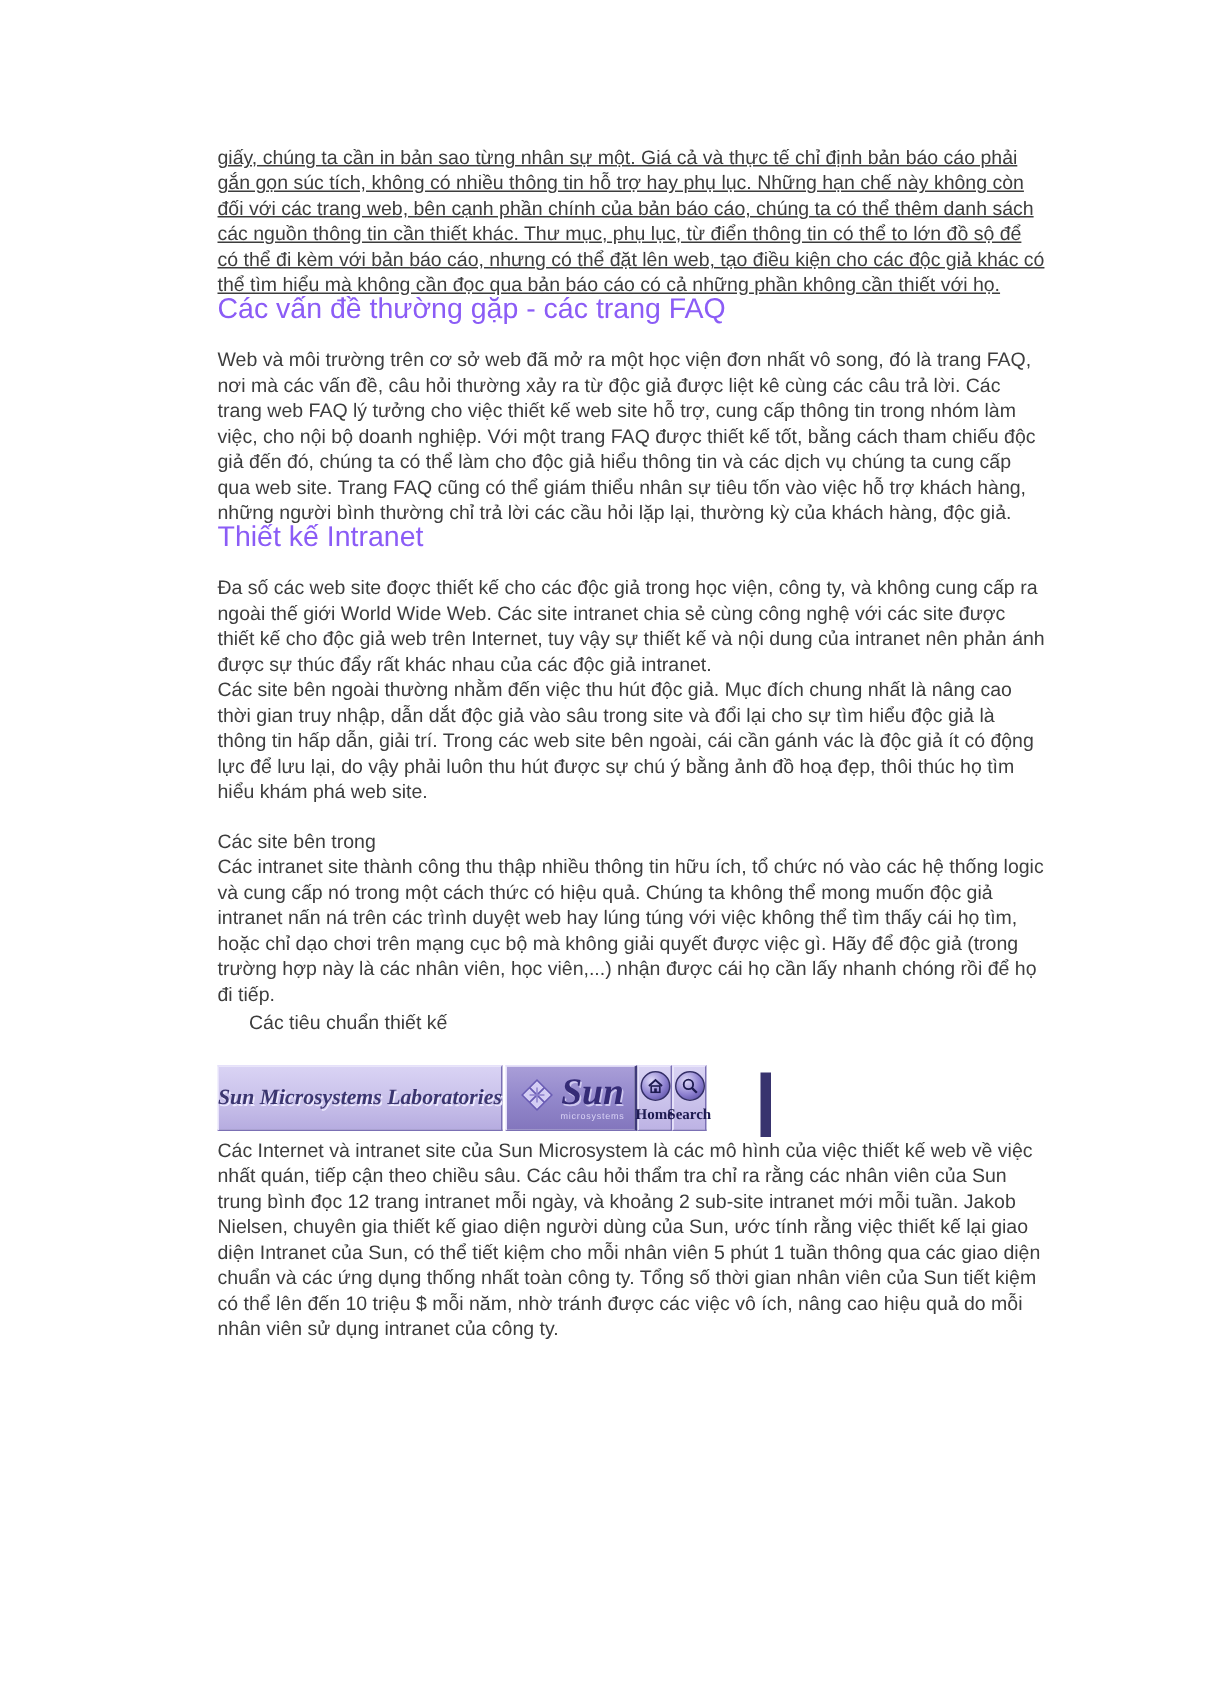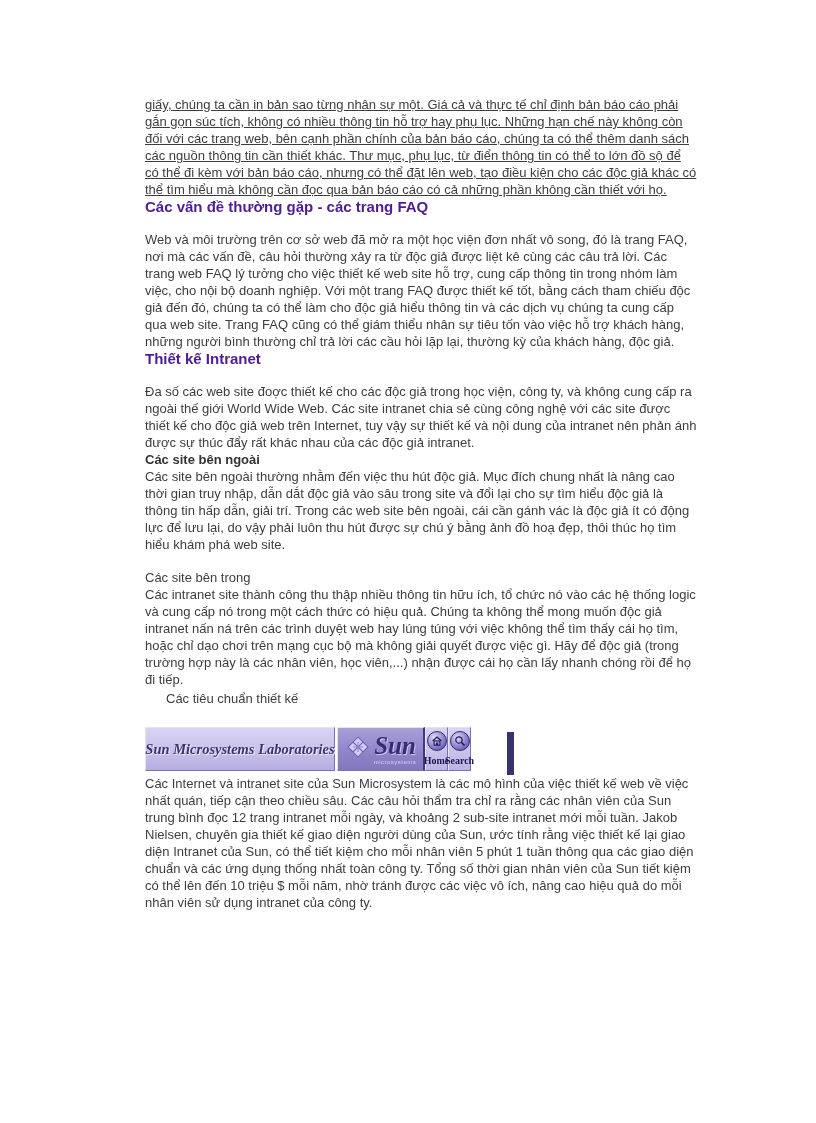--- a/index.html
+++ b/index.html
@@ -18,24 +18,24 @@
     font-size: 13px;
     line-height: 17px;
   }
   p.para { margin: 0; text-align: left; }
   .mb6  { margin-bottom: 6px; text-decoration: underline; }
   .mb14 { margin-bottom: 2px; }
   .mb16 { margin-bottom: 16px; }
   .mb18 { margin-bottom: 18px; }
   .mb20 { margin-bottom: 20px; margin-left: 21px; }
   h2.doc-heading {
-    font-size: 15px;
+    font-size: 19px;
     line-height: 18px;
-    font-weight: bold;
-    color: #4c1d95;
+    font-weight: normal;
+    color: #8b5cf6;
     margin: 0 0 14px 0;
   }
   h2.doc-heading.mb15h { margin-bottom: 15px; }
   .subhead-bold {
     font-weight: bold;
     color: #333333;
   }
   .plain-line { color: #3d3d3d; }
 
   
@@ -143,21 +143,20 @@
 
   <h2 class="doc-heading mb15h">Các vấn đề thường gặp - các trang FAQ</h2>
 
   <p class="para mb18">Web và môi trường trên cơ sở web đã mở ra một học viện đơn nhất vô song, đó là trang FAQ, nơi mà các vấn đề, câu hỏi thường xảy ra từ độc giả được liệt kê cùng các câu trả lời. Các trang web FAQ lý tưởng cho việc thiết kế web site hỗ trợ, cung cấp thông tin trong nhóm làm việc, cho nội bộ doanh nghiệp. Với một trang FAQ được thiết kế tốt, bằng cách tham chiếu độc giả đến đó, chúng ta có thể làm cho độc giả hiểu thông tin và các dịch vụ chúng ta cung cấp qua web site. Trang FAQ cũng có thể giám thiểu nhân sự tiêu tốn vào việc hỗ trợ khách hàng, những người bình thường chỉ trả lời các cầu hỏi lặp lại, thường kỳ của khách hàng, độc giả.</p>
 
   <h2 class="doc-heading mb15h">Thiết kế Intranet</h2>
 
   <p class="para mb18">Đa số các web site đoợc thiết kế cho các độc giả trong học viện, công ty, và không cung cấp ra ngoài thế giới World Wide Web. Các site intranet chia sẻ cùng công nghệ với các site được thiết kế cho độc giả web trên Internet, tuy vậy sự thiết kế và nội dung của intranet nên phản ánh được sự thúc đẩy rất khác nhau của các độc giả intranet.</p>
 
   <div class="mb16">
-    <div class="subhead-bold">Các site bên ngoài</div>
     <p class="para">Các site bên ngoài thường nhằm đến việc thu hút độc giả. Mục đích chung nhất là nâng cao thời gian truy nhập, dẫn dắt độc giả vào sâu trong site và đổi lại cho sự tìm hiểu độc giả là thông tin hấp dẫn, giải trí. Trong các web site bên ngoài, cái cần gánh vác là độc giả ít có động lực để lưu lại, do vậy phải luôn thu hút được sự chú ý bằng ảnh đồ hoạ đẹp, thôi thúc họ tìm hiểu khám phá web site.</p>
   </div>
 
   <div class="mb14">
     <div class="plain-line">Các site bên trong</div>
     <p class="para">Các intranet site thành công thu thập nhiều thông tin hữu ích, tổ chức nó vào các hệ thống logic và cung cấp nó trong một cách thức có hiệu quả. Chúng ta không thể mong muốn độc giả intranet nấn ná trên các trình duyệt web hay lúng túng với việc không thể tìm thấy cái họ tìm, hoặc chỉ dạo chơi trên mạng cục bộ mà không giải quyết được việc gì. Hãy để độc giả (trong trường hợp này là các nhân viên, học viên,...) nhận được cái họ cần lấy nhanh chóng rồi để họ đi tiếp.</p>
   </div>
 
   <div class="plain-line mb20">Các tiêu chuẩn thiết kế</div>
 

